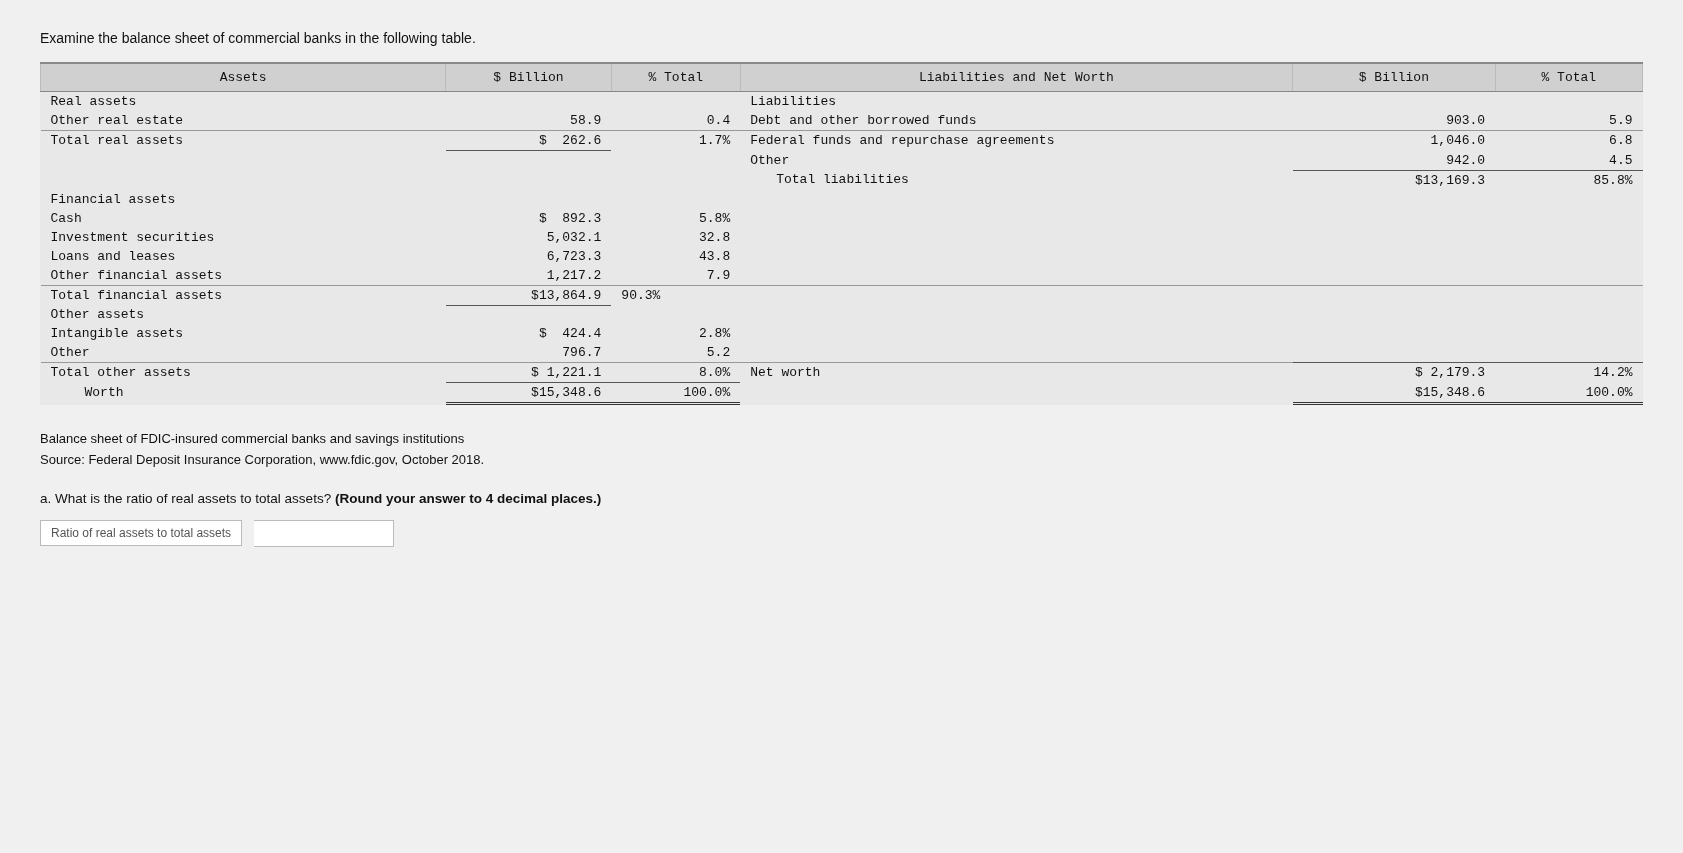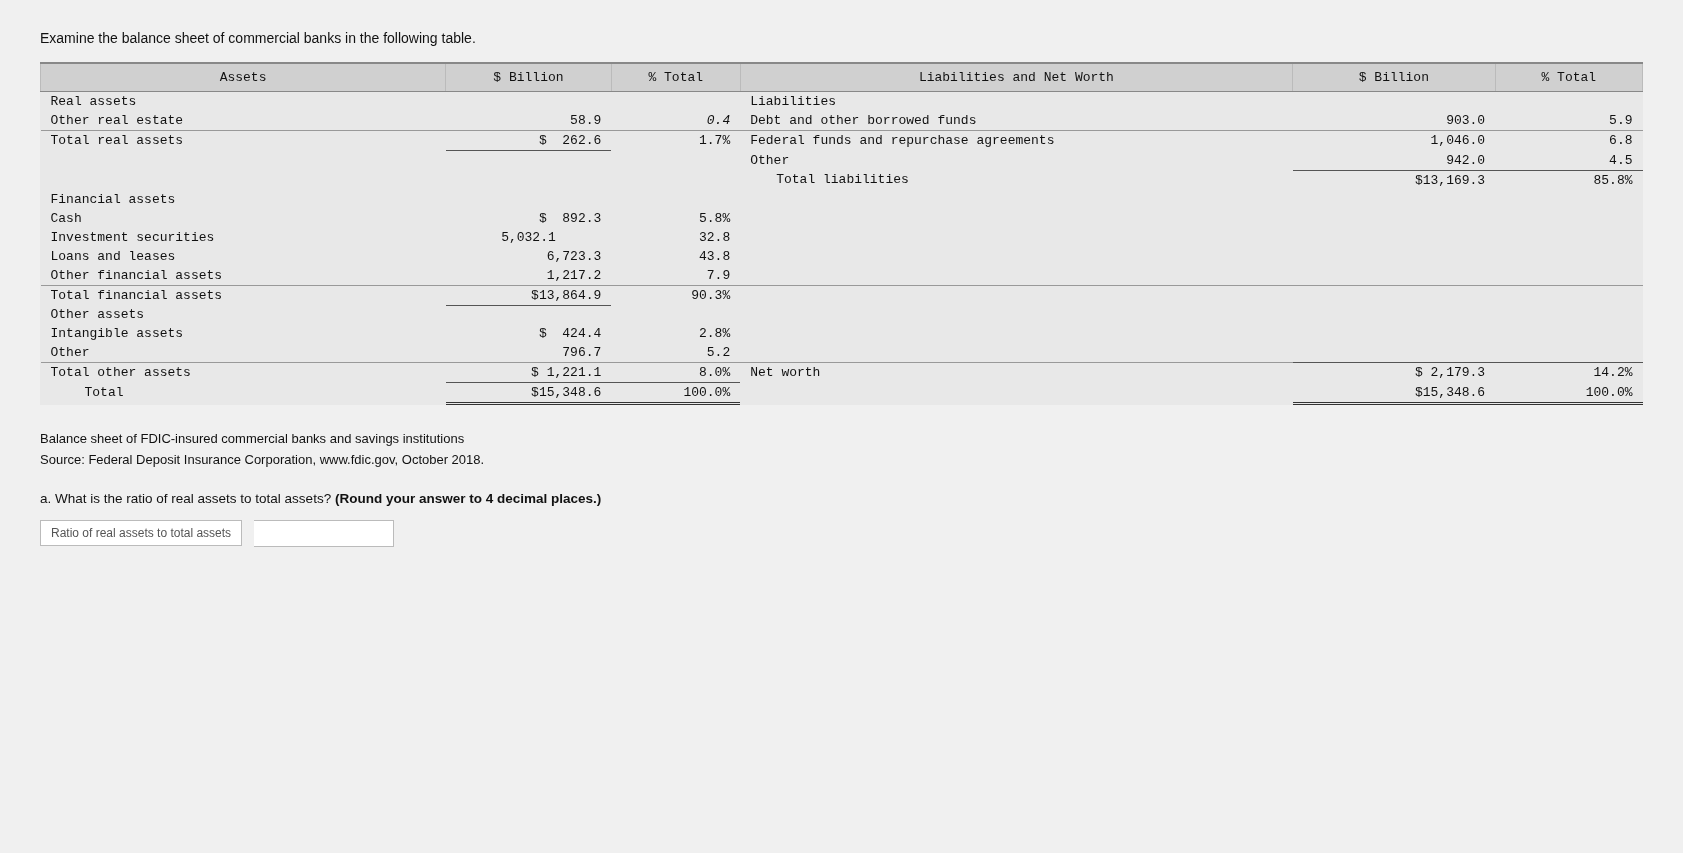--- a/index.html
+++ b/index.html
@@ -119,21 +119,21 @@
 
       <td>Liabilities</td>
       <td></td>
         <td></td>
     </tr>
 
 
     <tr>
       <td class="indent1">Other real estate</td>
       <td style="text-align:right;">58.9</td>
-      <td style="text-align:right;font-style:italic;">0.4</td>
+      <td style="text-align:right;">0.4</td>
       <td class="indent1">Debt and other borrowed funds</td>
       <td style="text-align:right;">903.0</td>
       <td style="text-align:right;">5.9</td>
     </tr>
 
     <tr class="row-border-top">
       <td class="indent1">Total real assets</td>
       <td style="text-align:right; border-bottom:1px solid #555;">$&nbsp;&nbsp;262.6</td>
       <td style="text-align:right;">1.7%</td>
       <td class="indent1">Federal funds and repurchase agreements</td>
@@ -172,21 +172,21 @@
       <td class="indent1">Cash</td>
       <td style="text-align:right;">$&nbsp;&nbsp;892.3</td>
       <td style="text-align:right;">5.8%</td>
       <td></td>
         <td></td>
         <td></td>
     </tr>
 
     <tr>
       <td class="indent1">Investment securities</td>
-      <td style="text-align:center;">5,032.1</td>
+      <td style="text-align:right;">5,032.1</td>
       <td style="text-align:right;">32.8</td>
       <td></td>
         <td></td>
         <td></td>
     </tr>
 
     <tr>
       <td class="indent1">Loans and leases</td>
       <td style="text-align:right;">6,723.3</td>
       <td style="text-align:right;">43.8</td>
@@ -200,21 +200,21 @@
       <td style="text-align:right;">1,217.2</td>
       <td style="text-align:right;">7.9</td>
       <td></td>
         <td></td>
         <td></td>
     </tr>
 
     <tr class="row-border-top">
       <td class="indent2">Total financial assets</td>
       <td style="text-align:right; border-bottom:1px solid #555;">$13,864.9</td>
-      <td style="text-align:right;">90.3%</td>
+      <td style="">90.3%</td>
       <td></td>
         <td></td>
         <td></td>
     </tr>
 
     <tr>
       <td>Other assets</td>
       <td></td>
         <td></td>
         <td></td>
@@ -243,21 +243,21 @@
     <tr class="row-border-top">
       <td class="indent2">Total other assets</td>
       <td style="text-align:right; border-bottom:1px solid #555;">$ 1,221.1</td>
       <td style="text-align:right; border-bottom:1px solid #555;">8.0%</td>
       <td style="padding-left:10px;">Net worth</td>
       <td style="text-align:right; border-top:1px solid #555;">$ 2,179.3</td>
       <td style="text-align:right; border-top:1px solid #555;">14.2%</td>
     </tr>
 
     <tr>
-      <td class="indent2" style="padding-left:44px;">Total</td>
+      <td class="indent2" style="padding-left:44px;">Worth</td>
       <td style="text-align:right; border-bottom:3px double #333;">$15,348.6</td>
       <td style="text-align:right; border-bottom:3px double #333;">100.0%</td>
       <td></td>
       <td style="text-align:right; border-bottom:3px double #333;">$15,348.6</td>
       <td style="text-align:right; border-bottom:3px double #333;">100.0%</td>
     </tr>
   </tbody>
 </table>
 
 <div class="notes">

